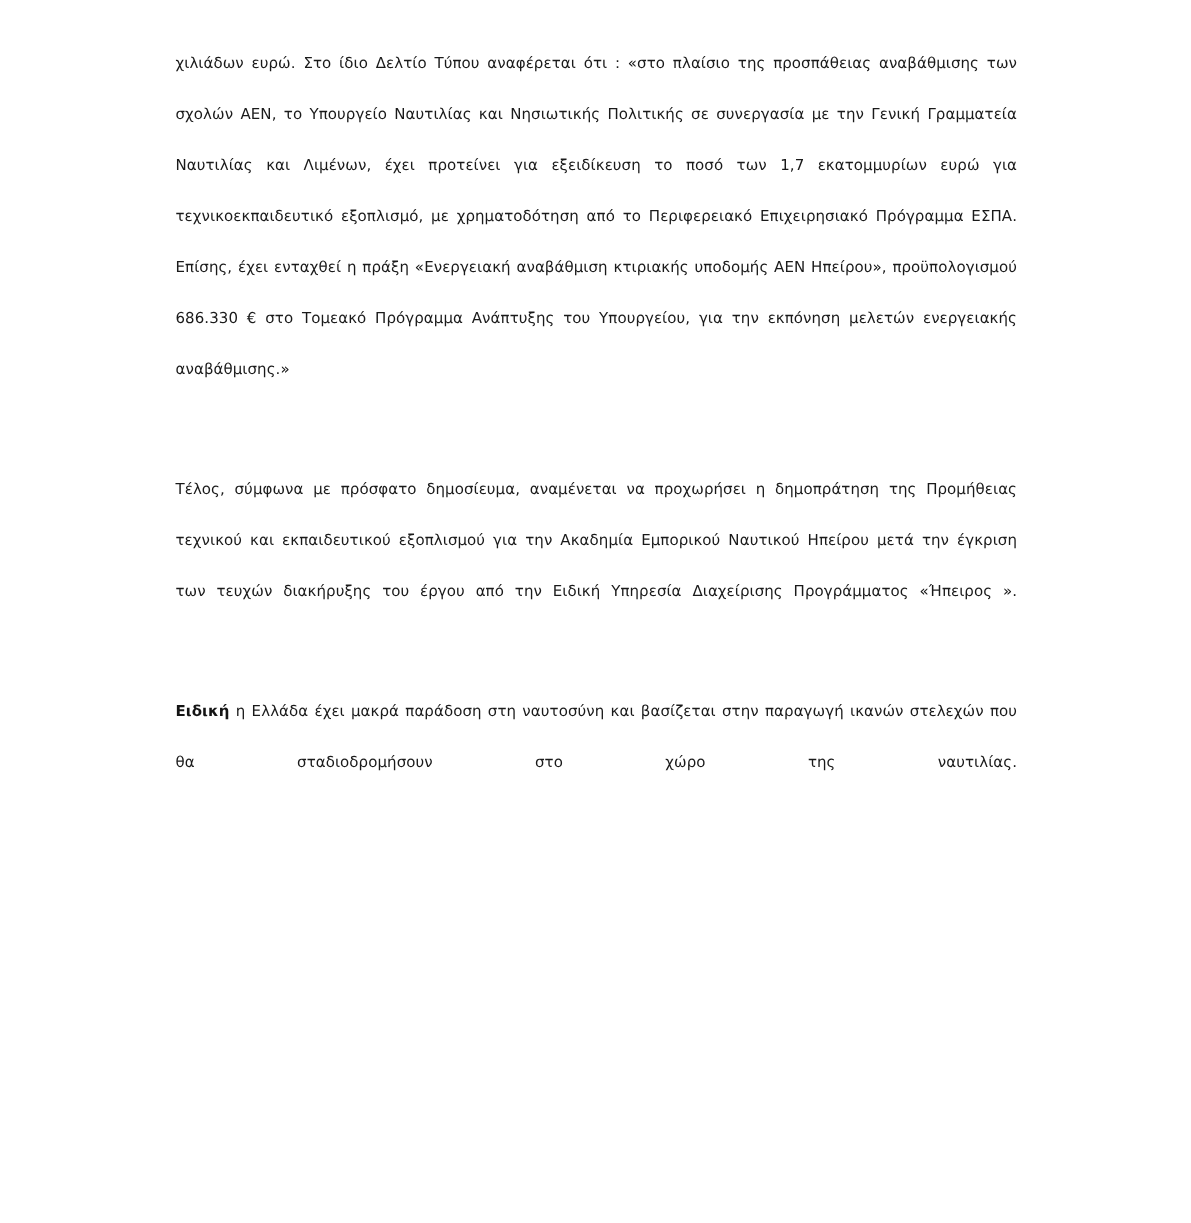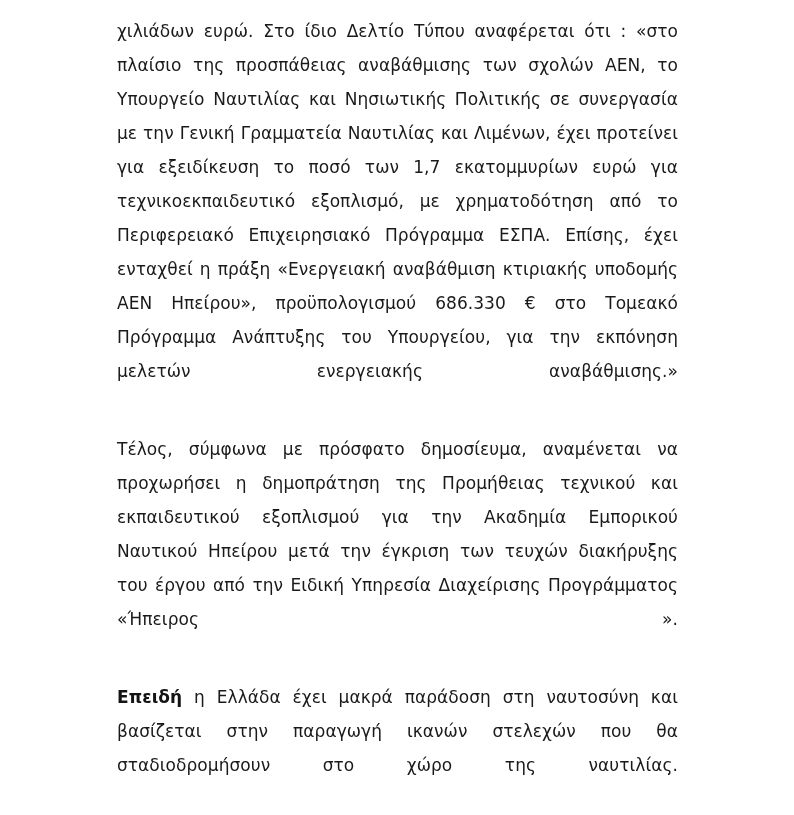--- a/index.html
+++ b/index.html
@@ -26,23 +26,23 @@
   }
 
   .content {
     position: absolute;
     left: 117px;
     top: 14px;
     width: 561px;
   }
 
   p.para {
-    margin: 0 0 10px 0;
+    margin: 12px 0 10px 0;
     padding: 0;
-    font-size: 17px;
+    font-size: 10px;
     line-height: 34px;
     text-align: justify;
     text-justify: inter-word;
     color: #1a1a1a;
     letter-spacing: 0.05px;
     word-spacing: 0.2px;
     -webkit-font-smoothing: antialiased;
   }
 
   p.para:last-child {
@@ -65,16 +65,16 @@
 <body>
 
 <div class="page">
   <div class="content">
 
     <p class="para"><span class="lead"></span><span>χιλιάδων ευρώ. Στο ίδιο Δελτίο Τύπου αναφέρεται ότι : «στο πλαίσιο της προσπάθειας αναβάθμισης των σχολών ΑΕΝ, το Υπουργείο Ναυτιλίας και Νησιωτικής Πολιτικής σε συνεργασία με την Γενική Γραμματεία Ναυτιλίας και Λιμένων, έχει προτείνει για εξειδίκευση το ποσό των 1,7 εκατομμυρίων ευρώ για τεχνικοεκπαιδευτικό εξοπλισμό, με χρηματοδότηση από το Περιφερειακό Επιχειρησιακό Πρόγραμμα ΕΣΠΑ. Επίσης, έχει ενταχθεί η πράξη «Ενεργειακή αναβάθμιση κτιριακής υποδομής ΑΕΝ Ηπείρου», προϋπολογισμού 686.330 € στο Τομεακό Πρόγραμμα Ανάπτυξης του Υπουργείου, για την εκπόνηση μελετών ενεργειακής αναβάθμισης.»</span></p>
 
     <p class="para"><span class="lead"></span><span>Τέλος, σύμφωνα με πρόσφατο δημοσίευμα, αναμένεται να προχωρήσει η δημοπράτηση της Προμήθειας τεχνικού και εκπαιδευτικού εξοπλισμού για την Ακαδημία Εμπορικού Ναυτικού Ηπείρου μετά την έγκριση των τευχών διακήρυξης του έργου από την Ειδική Υπηρεσία Διαχείρισης Προγράμματος «Ήπειρος ».</span></p>
 
 
-    <p class="para"><span class="lead">Επειδή</span><span> η Ελλάδα έχει μακρά παράδοση στη ναυτοσύνη και βασίζεται στην παραγωγή ικανών στελεχών που θα σταδιοδρομήσουν στο χώρο της ναυτιλίας.</span></p>
+    <p class="para"><span class="lead">Ειδική</span><span> η Ελλάδα έχει μακρά παράδοση στη ναυτοσύνη και βασίζεται στην παραγωγή ικανών στελεχών που θα σταδιοδρομήσουν στο χώρο της ναυτιλίας.</span></p>
 
   </div>
 </div>
 
 </body></html>

